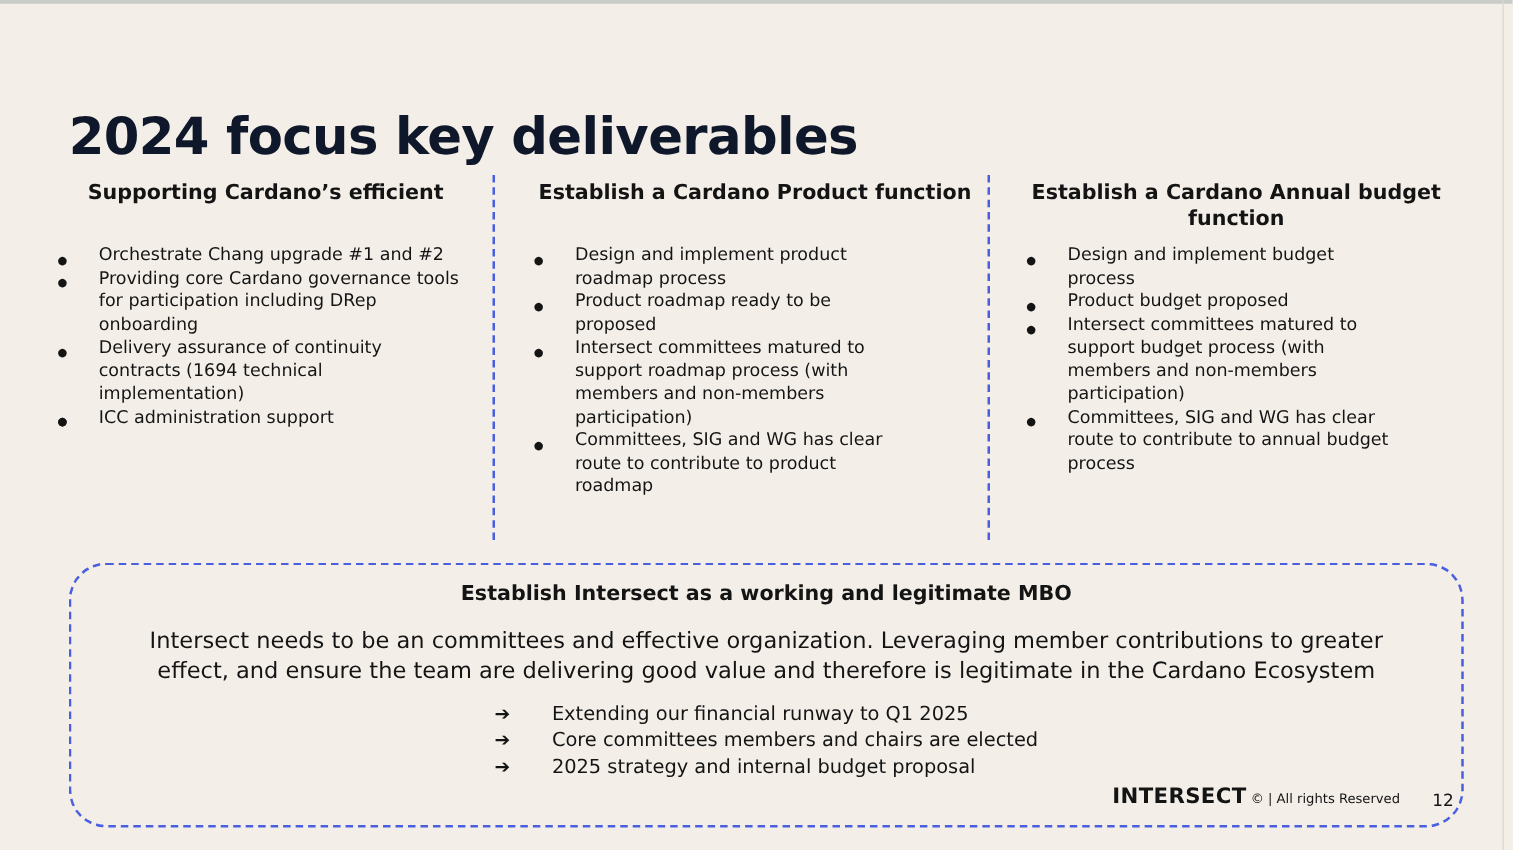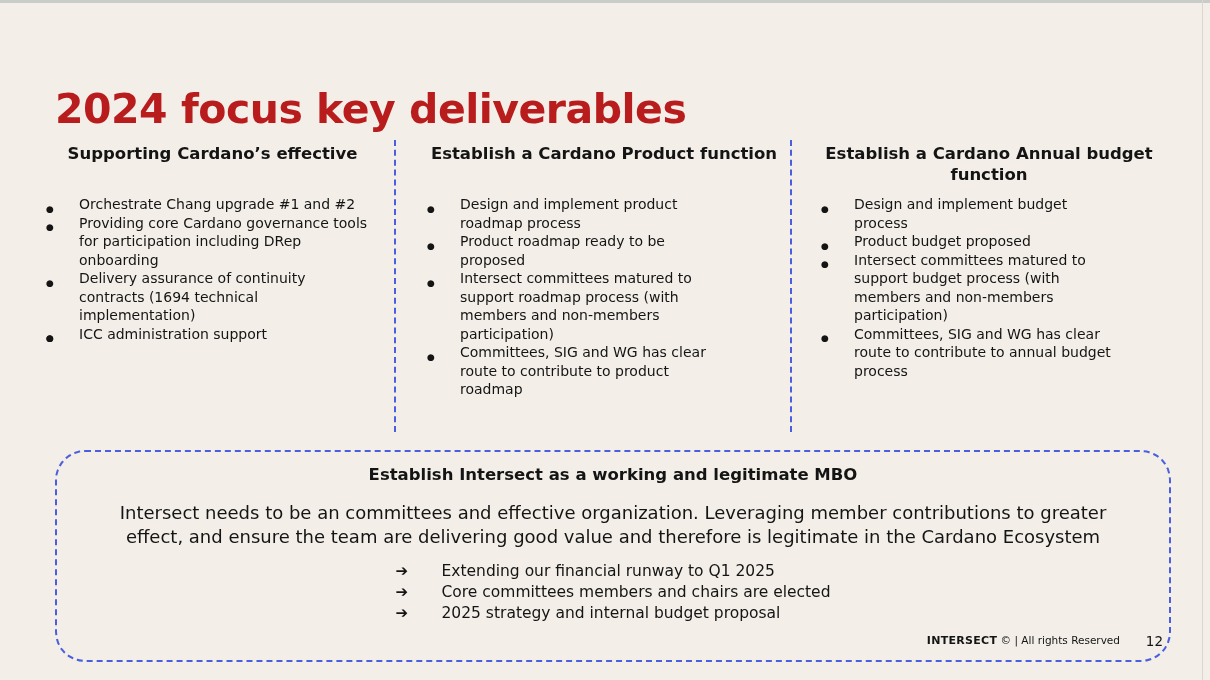--- a/index.html
+++ b/index.html
@@ -8,21 +8,21 @@
     background:#f3efe8;
     font-family:"DejaVu Sans","Liberation Sans",sans-serif;
     color:#141414;
   }
   .top-strip{position:absolute;top:0;left:0;width:1210px;height:3px;background:#c9ccc8;}
   .right-line{position:absolute;top:0;bottom:0;left:1202px;width:1px;background:#d9d7d0;}
 
   .title{
     position:absolute;left:55px;top:58px;
     font-size:41px;font-weight:800;letter-spacing:-0.5px;
-    color:#b91c1c;
+    color:#0f172a;
   }
 
   .columns{position:absolute;left:37px;top:140px;width:1130px;display:flex;}
   .col{box-sizing:border-box;}
   .col-1{width:357px;}
   .col-2{width:394px;padding-left:22px;}
   .col-3{width:374px;padding-left:20px;}
   .v-divider{width:0;border-left:2px dashed #4a5fe0;height:292px;}
 
   .col-header{
@@ -50,35 +50,35 @@
   .mbo-heading{font-size:16.5px;font-weight:bold;margin:13px 0 0 0;}
   .mbo-paragraph{
     font-size:18px;line-height:23.5px;max-width:1046px;
     margin:17px auto 0 auto;
   }
   .mbo-list{display:inline-block;text-align:left;margin:13px 0 0 0;padding:0;list-style:none;}
   .mbo-list li{position:relative;padding-left:46px;font-size:15.5px;line-height:21px;}
   .mbo-list .arrow{position:absolute;left:0;top:0;font-size:15px;}
 
   .footer{position:absolute;right:90px;bottom:33px;font-size:10.5px;white-space:nowrap;}
-  .footer .brand{font-weight:bold;font-size:11px;letter-spacing:0.3px;}
+  .footer .brand{font-weight:bold;font-size:17px;letter-spacing:0.3px;}
   .page-number{position:absolute;right:47px;bottom:31px;font-size:13.5px;}
 </style>
 </head>
 <body>
 
 <div class="top-strip"></div>
 <div class="right-line"></div>
 
 <h1 class="title">2024 focus key deliverables</h1>
 
 <div class="columns">
 
   <div class="col col-1">
-    <h2 class="col-header">Supporting Cardano’s effective</h2>
+    <h2 class="col-header">Supporting Cardano’s efficient</h2>
     <ul class="bullets">
       <li><span class="dot">●</span><span>Orchestrate Chang upgrade #1 and #2</span></li>
       <li><span class="dot">●</span><span>Providing core Cardano governance tools for participation including DRep onboarding</span></li>
       <li><span class="dot">●</span><span>Delivery assurance of continuity contracts (1694 technical implementation)</span></li>
       <li><span class="dot">●</span></li>
       <li><span class="dot">●</span><span>ICC administration support</span></li>
     </ul>
   </div>
 
   <div class="v-divider"></div>

